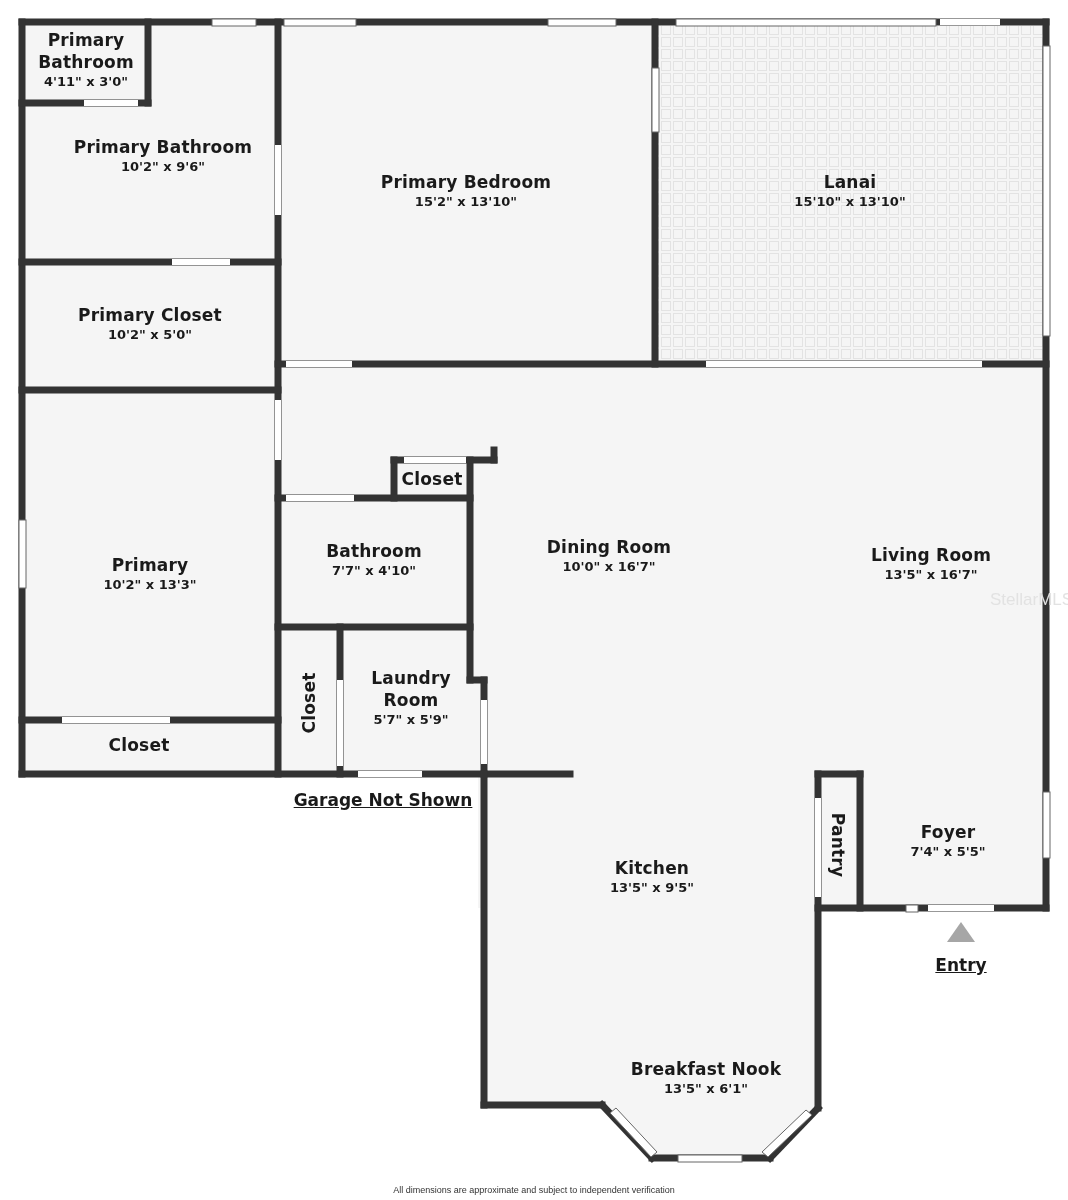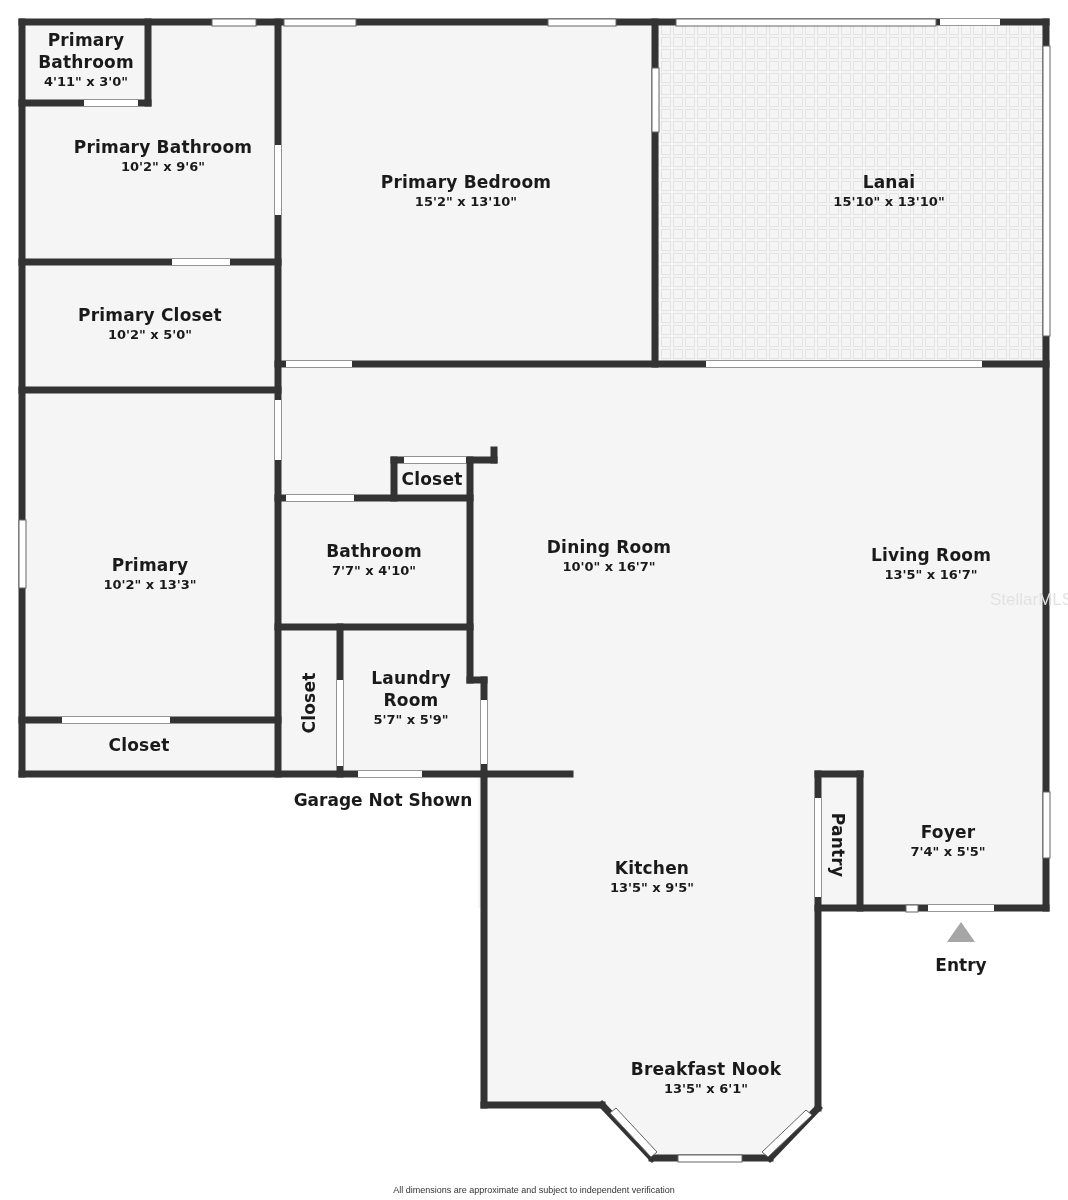--- a/index.html
+++ b/index.html
@@ -3,21 +3,21 @@
 <meta charset="utf-8">
 <style>
   html, body { margin: 0; padding: 0; background: #ffffff; }
   body { width: 1068px; height: 1200px; position: relative; overflow: hidden; font-family: "DejaVu Sans", sans-serif; }
   #plan { position: absolute; left: 0; top: 0; width: 1068px; height: 1200px; }
   .label { position: absolute; text-align: center; color: #1a1a1a; transform: translate(-50%, 0); white-space: nowrap; }
   .label .name { display: block; font-weight: bold; font-size: 17px; line-height: 22px; letter-spacing: 0.2px; }
   .label .dim { display: block; font-weight: bold; font-size: 13px; line-height: 18px; }
   .label.vertical { transform: translate(-50%, -50%) rotate(90deg); }
   .label.vertical-ccw { transform: translate(-50%, -50%) rotate(-90deg); }
-  .plain { position: absolute; font-weight: bold; font-size: 17px; color: #1a1a1a; transform: translate(-50%, 0); white-space: nowrap; }
+  .plain { position: absolute; font-weight: bold; font-size: 17px; color: #1a1a1a; transform: translate(-50%, 0); white-space: nowrap; text-decoration: underline; }
   .footer-note { position: absolute; left: 534px; top: 1185px; transform: translateX(-50%); font-size: 9px; color: #333; white-space: nowrap; font-family: "Liberation Sans", sans-serif; }
   .watermark { position: absolute; left: 990px; top: 590px; font-size: 17px; color: #e2e2e2; font-family: "Liberation Sans", sans-serif; white-space: nowrap; }
 </style>
 </head>
 <body>
 
 <svg id="plan" viewBox="0 0 1068 1200" xmlns="http://www.w3.org/2000/svg">
 
   <g fill="#f5f5f5">
     <rect x="22" y="22" width="256" height="752"></rect>
@@ -127,21 +127,21 @@
 <div class="label" style="left:163px; top:136px;">
   <span class="name">Primary Bathroom</span>
   <span class="dim">10'2" x 9'6"</span>
 </div>
 
 <div class="label" style="left:466px; top:171px;">
   <span class="name">Primary Bedroom</span>
   <span class="dim">15'2" x 13'10"</span>
 </div>
 
-<div class="label" style="left:850px; top:171px;margin-left:39px;">
+<div class="label" style="left:850px; top:171px;">
   <span class="name">Lanai</span>
   <span class="dim">15'10" x 13'10"</span>
 </div>
 
 <div class="label" style="left:150px; top:304px;text-align:center;">
   <span class="name">Primary Closet</span>
   <span class="dim">10'2" x 5'0"</span>
 </div>
 
 <div class="label" style="left:150px; top:554px;">

